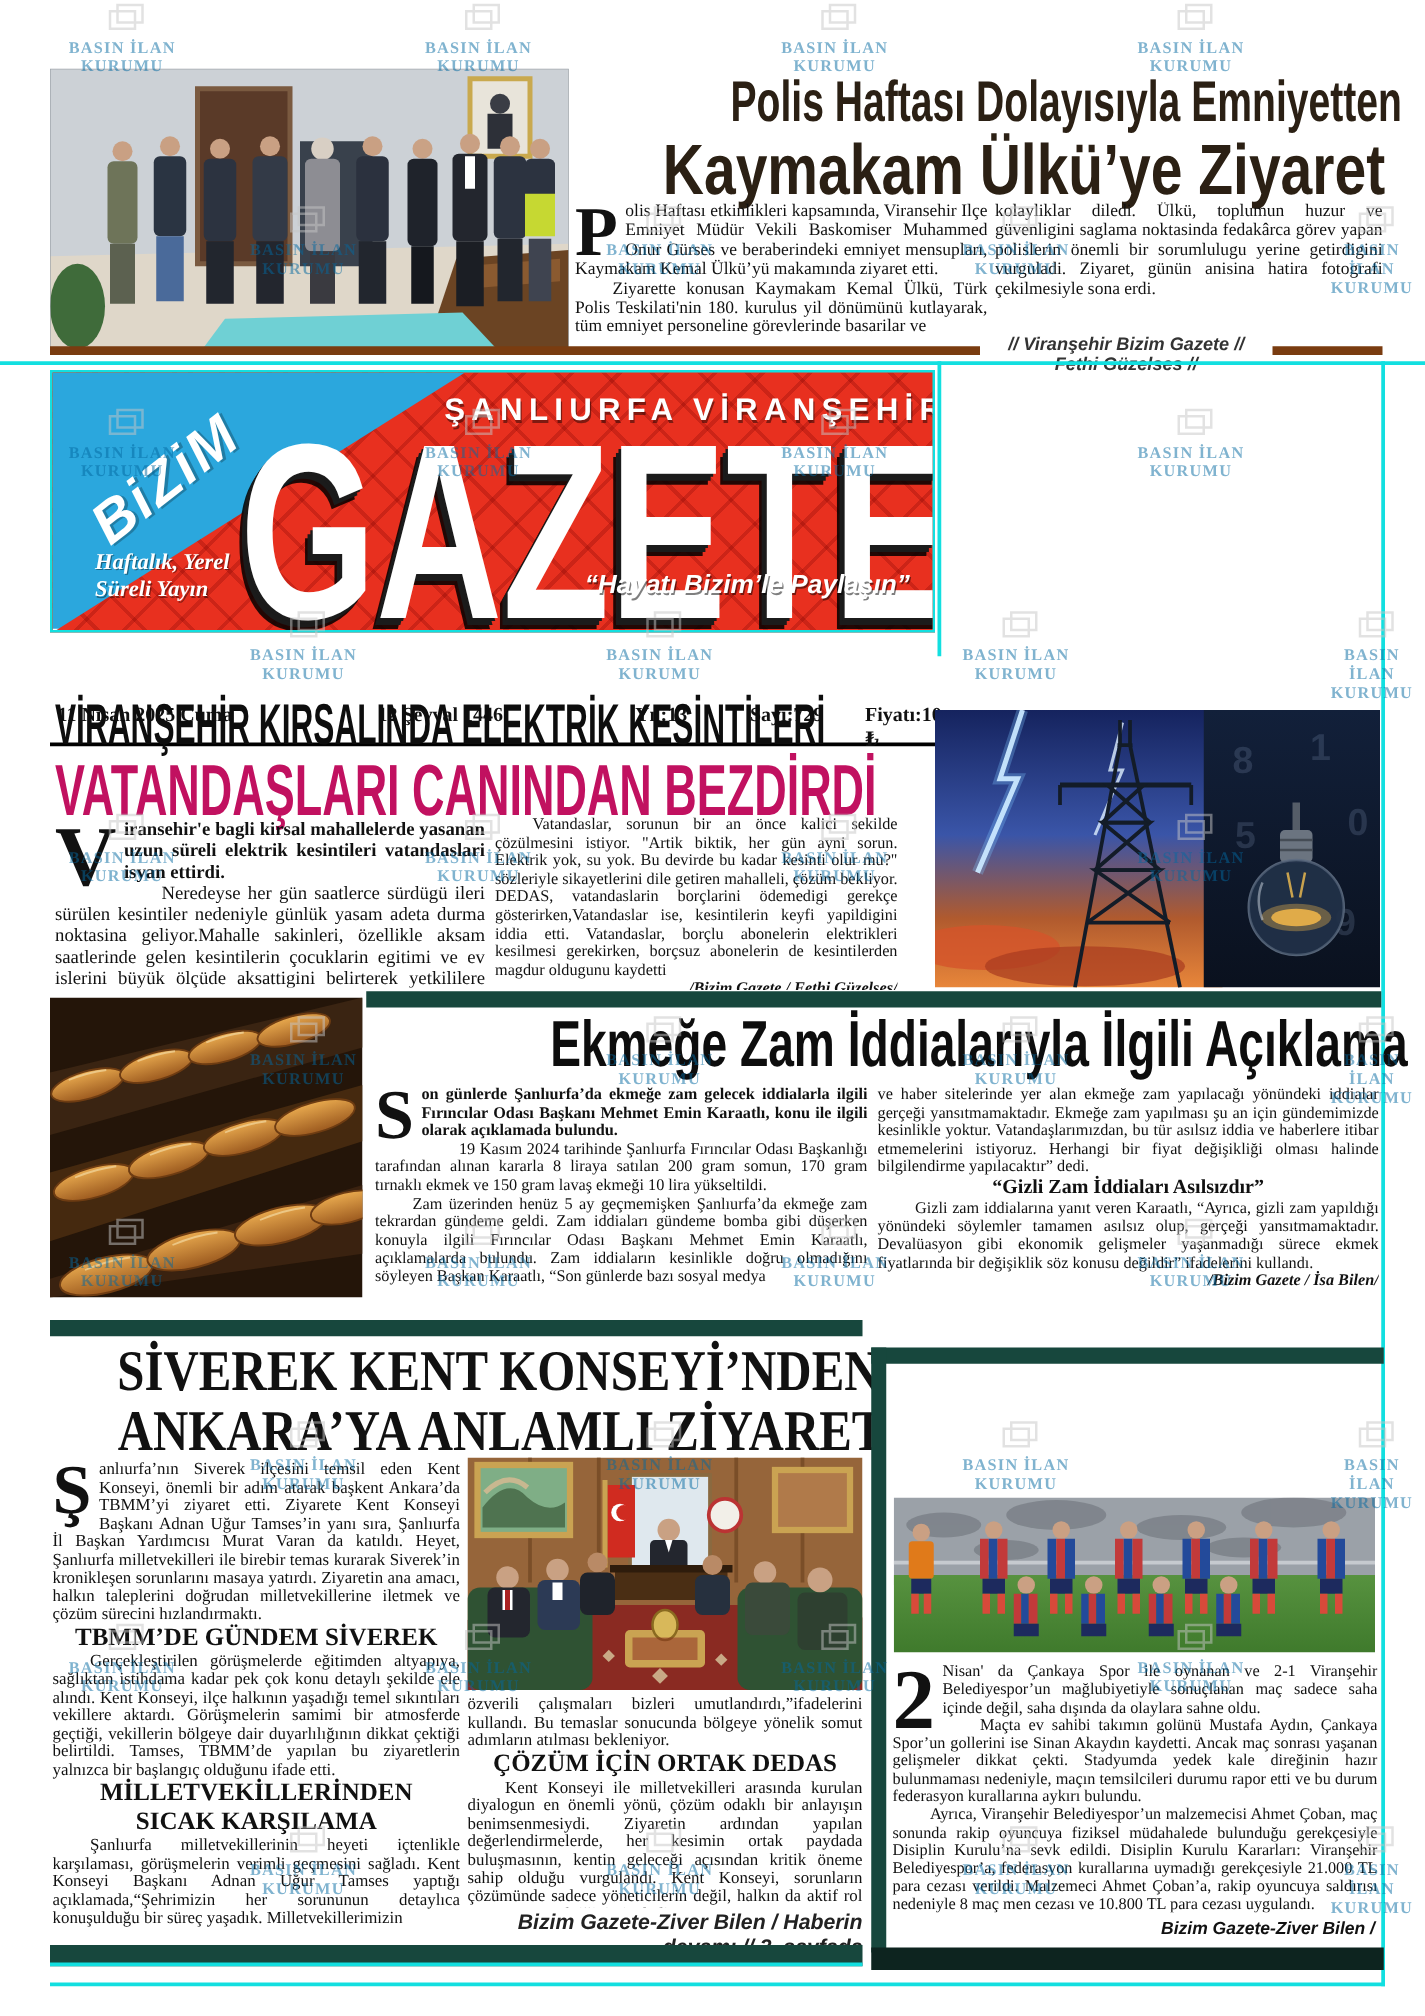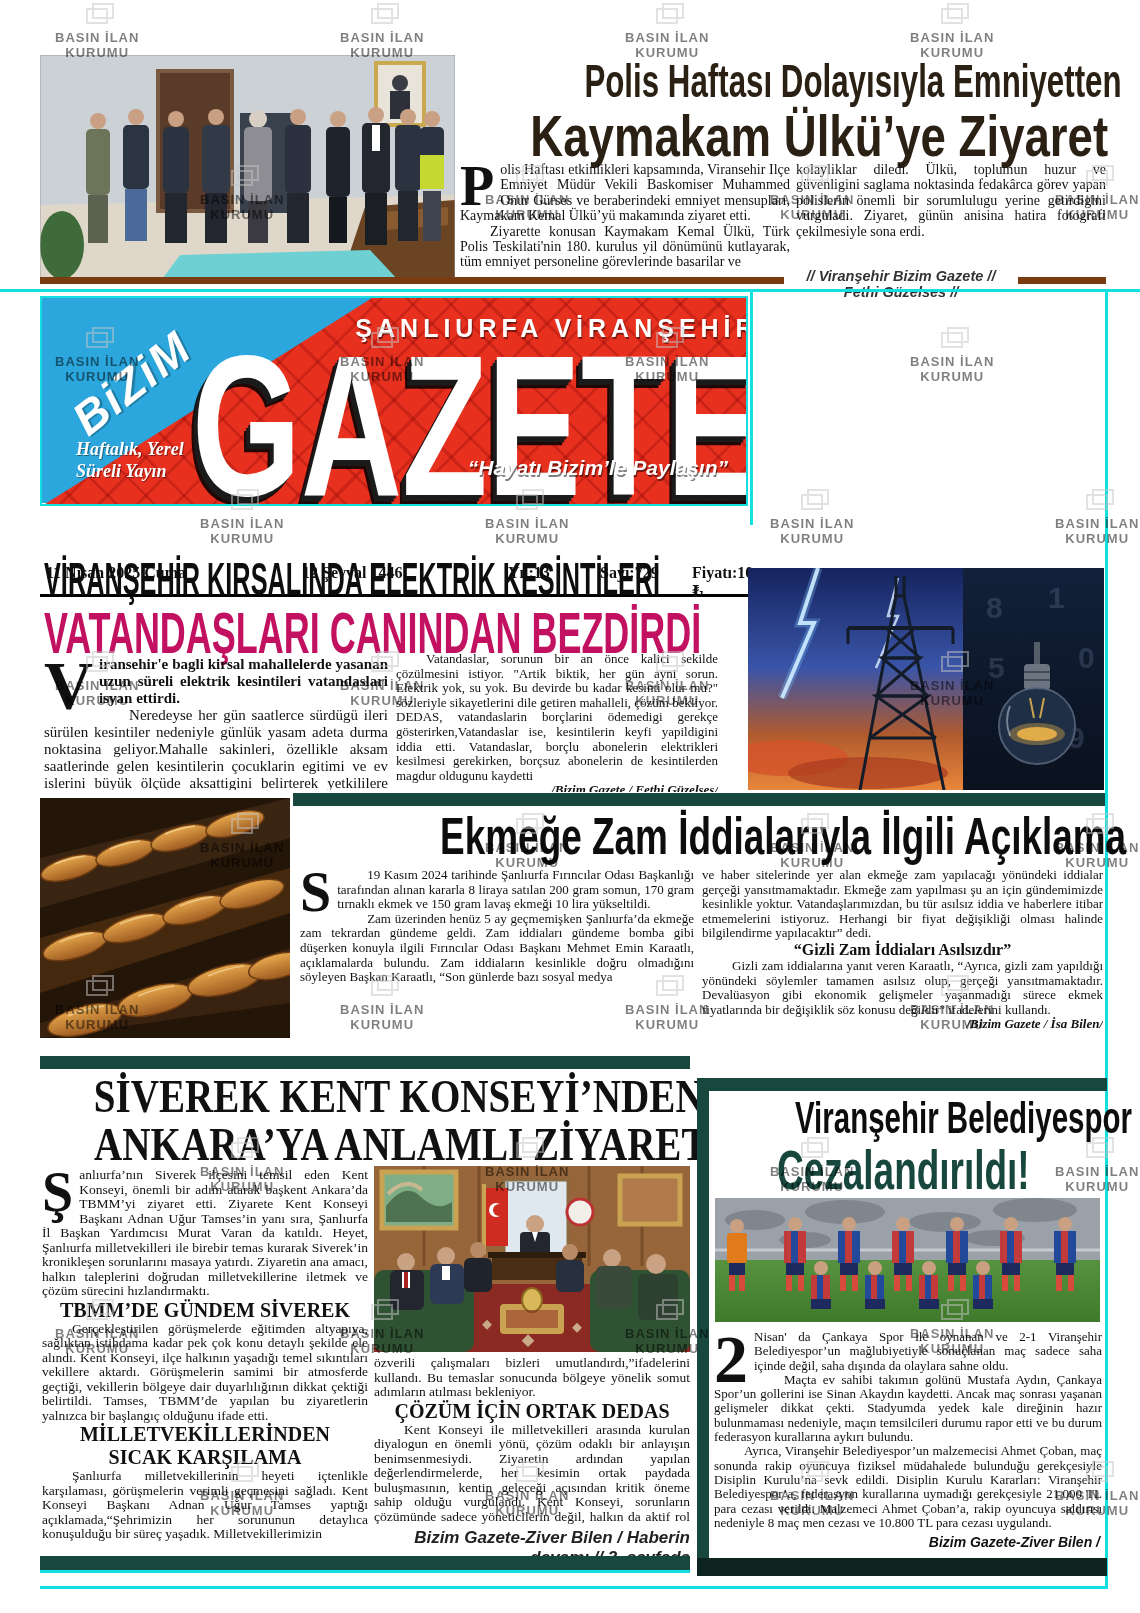--- a/index.html
+++ b/index.html
@@ -5,21 +5,21 @@
   html,body{margin:0;padding:0;background:#fff;}
   #page{position:relative;width:1140px;height:1613px;background:#fff;overflow:hidden;
         font-family:"Liberation Serif","DejaVu Serif",serif;color:#111;}
   .abs{position:absolute;}
   .san{font-family:"Liberation Sans","DejaVu Sans",sans-serif;}
   .just{text-align:justify;text-justify:inter-word;}
   .nowrap{white-space:nowrap;display:inline-block;}
   .hcenter{text-align:left;}
   
   #wm-layer{position:absolute;inset:0;z-index:40;pointer-events:none;opacity:.5;}
-  .wm{position:absolute;color:#000000;font-family:Liberation Sans, sans-serif;
+  .wm{position:absolute;color:#0369a1;font-family:Liberation Serif, serif;
       font-weight:bold;font-size:13px;letter-spacing:1px;text-align:center;line-height:15px;}
   .wm-cube{width:18px;height:12px;border:2px solid #c6c6c6;margin:0 auto 6px;position:relative;}
   .wm-cube::after{content:"";position:absolute;left:4px;top:-7px;width:18px;height:12px;border:2px solid #c6c6c6;}
   
   .cyan{background:#12dfe0;}
   .teal{background:#17473d;}
   .brownrule{background:#7a3c10;height:7px;}
   
   .tophead{color:#2b2014;font-weight:bold;line-height:1;}
   .body-md{font-size:14px;line-height:15.4px;}
@@ -302,20 +302,21 @@
         <path d="M168 178 q19 -8 36 -10"></path>
     </g>
   </svg>
 
   <div class="abs hcenter" style="left:300px;top:810px;width:805px;">
     <span class="nowrap scaleC san" style="font-weight:900;font-size:52px;line-height:1;color:#0d0d0d;transform:scaleX(.71);">Ekmeğe Zam İddialarıyla İlgili Açıklama</span>
   </div>
 
   <div class="abs just body-sm" style="left:300px;top:868px;width:394px;height:176px;overflow:hidden;">
     <span class="dropcap">S</span>
+    <span class="bold">on günlerde Şanlıurfa’da ekmeğe zam gelecek iddialarla ilgili Fırıncılar Odası Başkanı Mehmet Emin Karaatlı, konu ile ilgili olarak açıklamada bulundu.</span>
     <div class="ind">19 Kasım 2024 tarihinde Şanlıurfa Fırıncılar Odası Başkanlığı tarafından alınan kararla 8 liraya satılan 200 gram somun, 170 gram tırnaklı ekmek ve 150 gram lavaş ekmeği 10 lira yükseltildi.</div>
     <div class="ind">Zam üzerinden henüz 5 ay geçmemişken Şanlıurfa’da ekmeğe zam tekrardan gündeme geldi. Zam iddiaları gündeme bomba gibi düşerken konuyla ilgili Fırıncılar Odası Başkanı Mehmet Emin Karaatlı, açıklamalarda bulundu. Zam iddiaların kesinlikle doğru olmadığını söyleyen Başkan Karaatlı, “Son günlerde bazı sosyal medya</div>
   </div>
   <div class="abs just body-sm" style="left:702px;top:868px;width:401px;height:176px;overflow:hidden;">
     <div>ve haber sitelerinde yer alan ekmeğe zam yapılacağı yönündeki iddialar gerçeği yansıtmamaktadır. Ekmeğe zam yapılması şu an için gündemimizde kesinlikle yoktur. Vatandaşlarımızdan, bu tür asılsız iddia ve haberlere itibar etmemelerini istiyoruz. Herhangi bir fiyat değişikliği olması halinde bilgilendirme yapılacaktır” dedi.</div>
     <div class="subhead" style="font-size:16px;line-height:18px;">“Gizli Zam İddiaları Asılsızdır”</div>
     <div class="ind">Gizli zam iddialarına yanıt veren Karaatlı, “Ayrıca, gizli zam yapıldığı yönündeki söylemler tamamen asılsız olup, gerçeği yansıtmamaktadır. Devalüasyon gibi ekonomik gelişmeler yaşanmadığı sürece ekmek fiyatlarında bir değişiklik söz konusu değildir” ifadelerini kullandı.</div>
     <div class="byline-ital" style="text-align:right;">/Bizim Gazete / İsa Bilen/</div>
   </div>
 
@@ -396,24 +397,20 @@
     <div class="subhead">ÇÖZÜM İÇİN ORTAK DEDAS</div>
     <div class="ind">Kent Konseyi ile milletvekilleri arasında kurulan diyalogun en önemli yönü, çözüm odaklı bir anlayışın benimsenmesiydi. Ziyaretin ardından yapılan değerlendirmelerde, her kesimin ortak paydada buluşmasının, kentin geleceği açısından kritik öneme sahip olduğu vurgulandı. Kent Konseyi, sorunların çözümünde sadece yöneticilerin değil, halkın da aktif rol oynaması gerektiğini yineledi.</div>
   </div>
   <div class="abs byline-ital san" style="left:374px;top:1528px;width:316px;font-size:17px;text-align:right;color:#222;">Bizim Gazete-Ziver Bilen / Haberin devamı // 3. sayfada</div>
 
   <div class="abs teal" style="left:40px;top:1556px;width:650px;height:14px;border-bottom:3px solid #12dfe0;"></div>
 
   <div class="abs teal" style="left:697px;top:1078px;width:410px;height:13px;"></div>
   <div class="abs teal" style="left:697px;top:1078px;width:12px;height:484px;"></div>
 
-  <div class="abs hcenter" style="left:712px;top:1096px;width:392px;">
-    <span class="nowrap scaleC san" style="font-weight:900;font-size:44px;line-height:1;color:#0d0d0d;transform:scaleX(.67);">Viranşehir Belediyespor</span><br>
-    <span class="nowrap scaleC san" style="font-weight:900;font-size:56px;line-height:1;color:#17473d;transform:scaleX(.66);margin-top:2px;">Cezalandırıldı!</span>
-  </div>
 
   <svg class="abs photo" style="left:715px;top:1198px;" width="385" height="124" viewBox="0 0 385 124" preserveAspectRatio="none">
     <defs>
       <linearGradient id="pitch" x1="0" y1="0" x2="0" y2="1">
         <stop offset="0" stop-color="#57923f"></stop>
           <stop offset="1" stop-color="#3f7a2c"></stop>
       </linearGradient>
     </defs>
     <rect width="385" height="70" fill="#9ba1a8"></rect>
     <g fill="#6b7077" opacity=".55">

